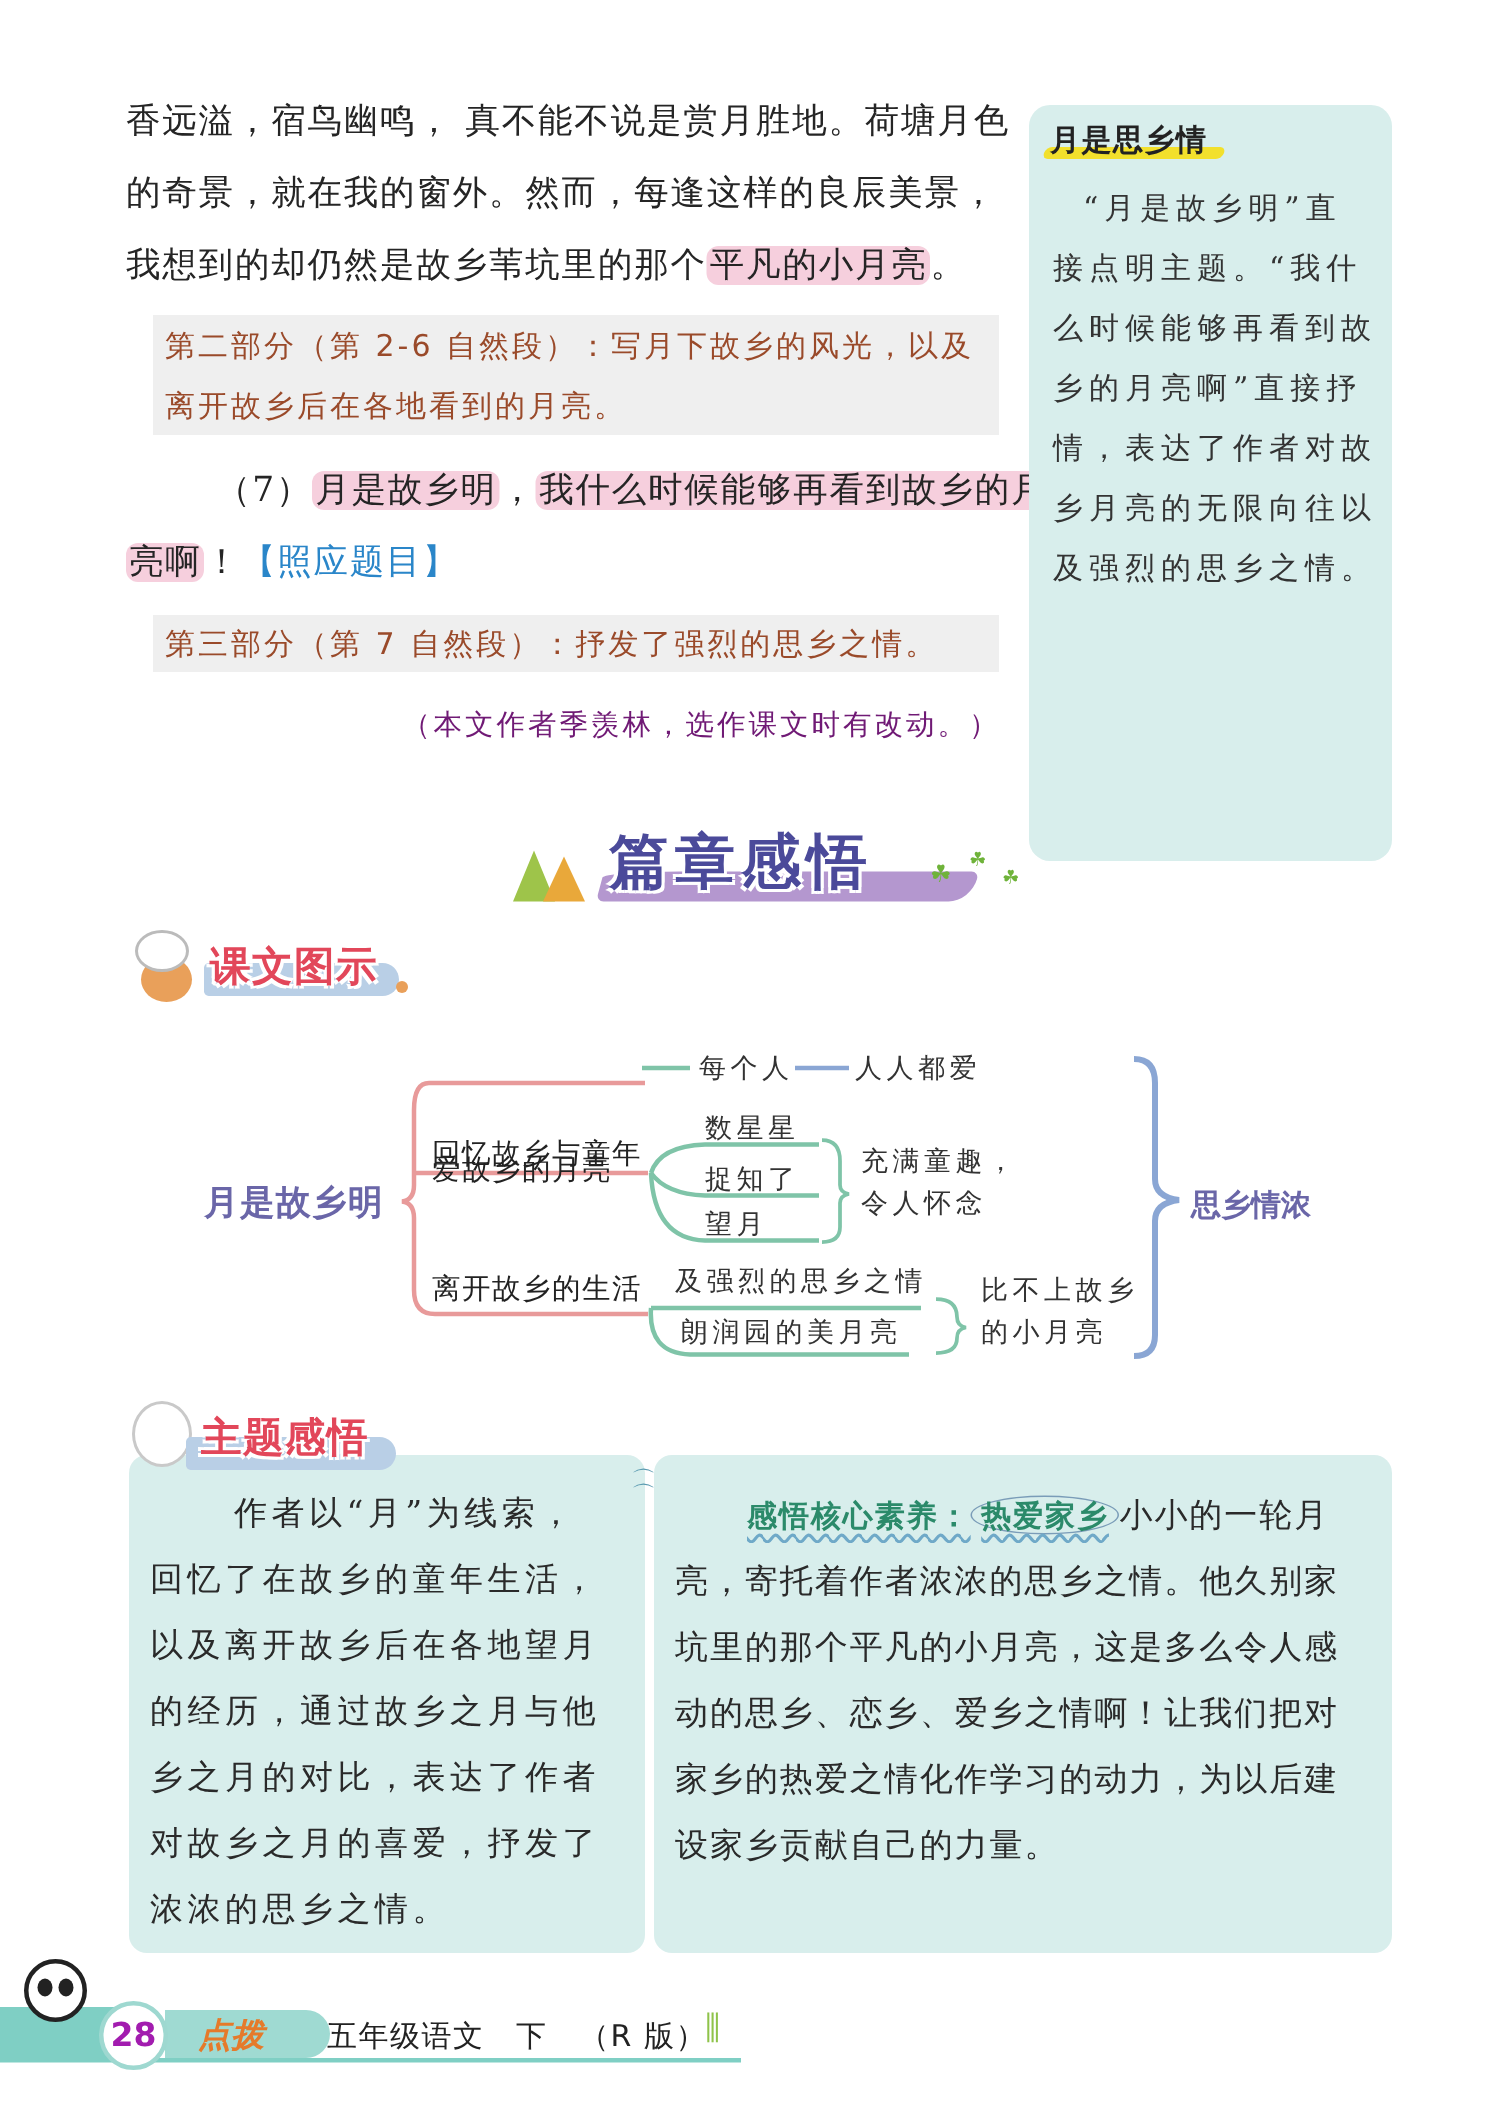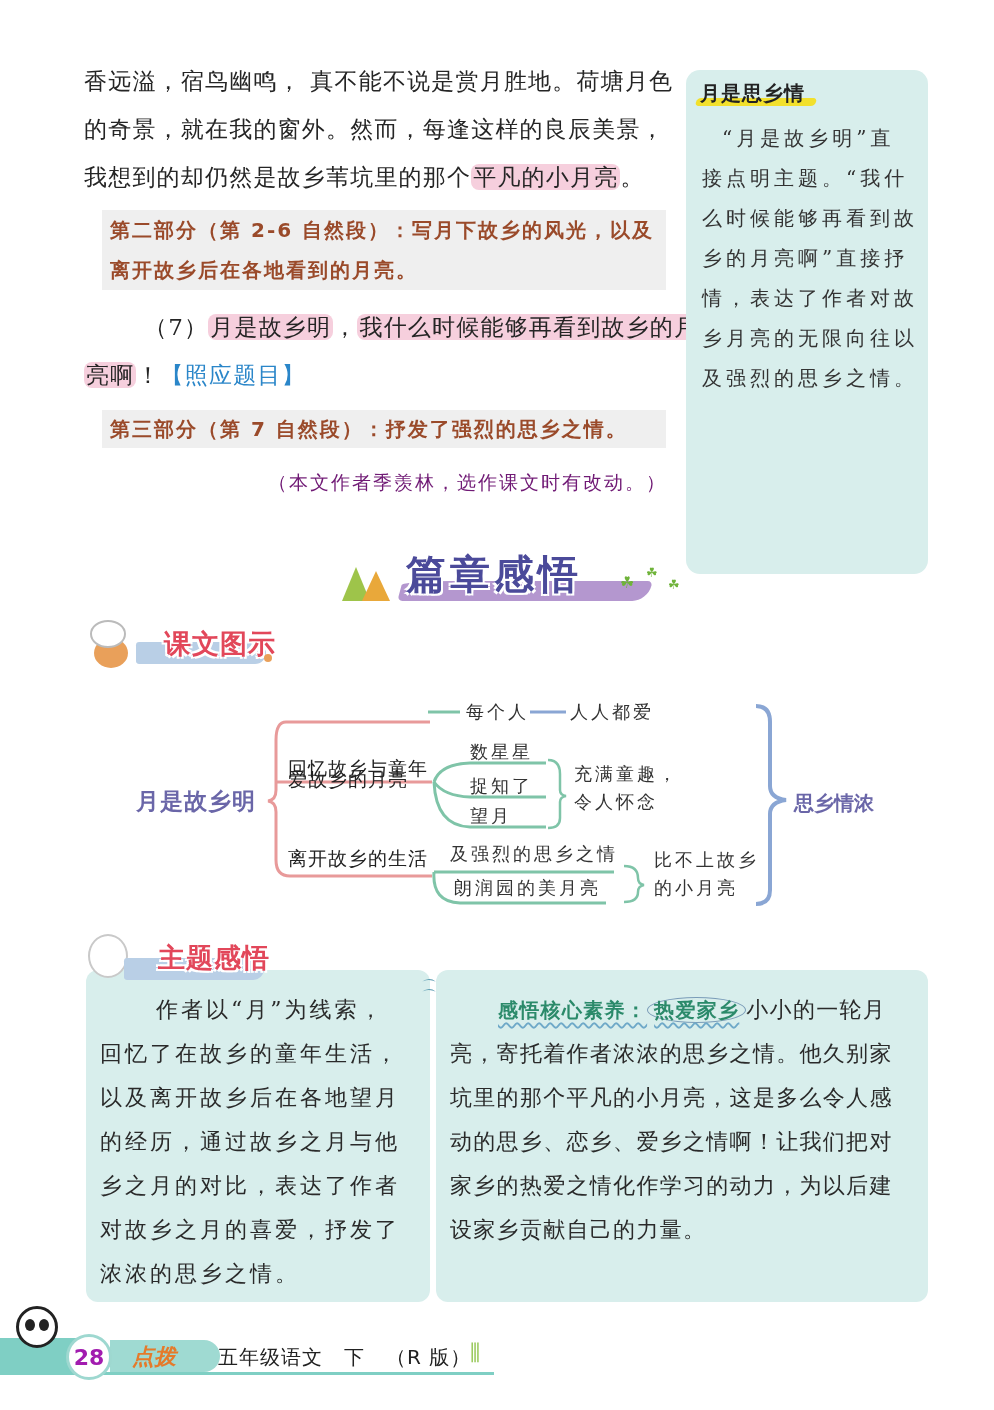--- a/index.html
+++ b/index.html
@@ -4,21 +4,21 @@
   <style>
     * { box-sizing: border-box; margin: 0; padding: 0; }
     html, body { width: 994px; height: 1410px; background: #ffffff; overflow: hidden; }
     body { position: relative; font-family: "DejaVu Serif", "Liberation Serif", serif; color: #222; }
 
     
     .para-line { position: absolute; left: 84px; font-size: 23px; line-height: 30px; letter-spacing: 1.2px; color: #252525; white-space: nowrap; }
     .hl-pink { background: #f6cfdd; border-radius: 8px; padding: 0 2px; }
     .hl-blue-link { color: #2a86c9; font-family: "DejaVu Sans", "Liberation Sans", sans-serif; }
 
-    .part-box { position: absolute; left: 102px; width: 564px; background: #efefef; color: #9a4a2a; font-family: "DejaVu Sans", "Liberation Sans", sans-serif; font-size: 20px; line-height: 40px; padding: 0 8px; letter-spacing: 2px; font-weight: bold; }
+    .part-box { position: absolute; left: 102px; width: 564px; background: #efefef; color: #9a4a2a; font-family: "DejaVu Sans", "Liberation Sans", sans-serif; font-size: 20px; line-height: 40px; padding: 0 8px; letter-spacing: 2px; }
     .part-box .ln { display: block; white-space: nowrap; }
 
     .source-note { position: absolute; left: 268px; top: 470px; font-size: 19px; color: #701a75; letter-spacing: 2px; white-space: nowrap; }
 
     
     .side-note { position: absolute; left: 686px; top: 70px; width: 242px; height: 504px; background: #d8eeec; border-radius: 14px; }
     .side-title { position: absolute; left: 14px; top: 10px; font-family: "DejaVu Sans", "Liberation Sans", sans-serif; font-weight: bold; font-size: 20px; color: #222; letter-spacing: 1px; }
     .side-title-mark { position: absolute; left: 10px; top: 28px; width: 120px; height: 8px; background: #f2e02c; border-radius: 4px; transform: skewX(-20deg); }
     .side-body { position: absolute; left: 16px; top: 48px; width: 220px; font-size: 20px; line-height: 40px; letter-spacing: 4px; color: #333; }
     .side-body .ln { display: block; white-space: nowrap; }
@@ -27,21 +27,21 @@
     .banner { position: absolute; left: 340px; top: 545px; width: 350px; height: 65px; }
     .banner-swoosh { position: absolute; left: 60px; top: 36px; width: 250px; height: 20px; background: #b497cf; border-radius: 40% 10px 30px 10px; transform: skewX(-15deg); }
     .banner-mtn1 { position: absolute; left: 2px; top: 22px; width: 0; height: 0; border-left: 14px solid transparent; border-right: 14px solid transparent; border-bottom: 34px solid #9ec44a; }
     .banner-mtn2 { position: absolute; left: 22px; top: 26px; width: 0; height: 0; border-left: 14px solid transparent; border-right: 14px solid transparent; border-bottom: 30px solid #e9a83a; }
     .banner-text { position: absolute; left: 66px; top: 2px; font-family: "DejaVu Sans", "Liberation Sans", sans-serif; font-weight: bold; font-size: 40px; color: #4b4a9a; letter-spacing: 4px; text-shadow: 2px 2px 0 #fff, -2px -2px 0 #fff, 2px -2px 0 #fff, -2px 2px 0 #fff; }
     .sprout { position: absolute; font-size: 16px; color: #6fb33a; }
 
     
     .subhead { position: absolute; }
     .subhead-bar { position: absolute; height: 22px; background: #b9cfe6; border-radius: 4px 14px 14px 4px; }
-    .subhead-text { position: absolute; font-family: "DejaVu Sans", "Liberation Sans", sans-serif; font-weight: bold; font-size: 27px; color: #e2475a; letter-spacing: 1px; text-shadow: 2px 2px 0 #fff, -2px -2px 0 #fff, 2px -2px 0 #fff, -2px 2px 0 #fff; margin-left: 24px; }
+    .subhead-text { position: absolute; font-family: "DejaVu Sans", "Liberation Sans", sans-serif; font-weight: bold; font-size: 27px; color: #e2475a; letter-spacing: 1px; text-shadow: 2px 2px 0 #fff, -2px -2px 0 #fff, 2px -2px 0 #fff, -2px 2px 0 #fff; }
     .mascot { position: absolute; border-radius: 50%; }
 
     
     .mm-root { position: absolute; left: 136px; top: 786px; font-family: "DejaVu Sans", "Liberation Sans", sans-serif; font-weight: bold; font-size: 23px; color: #6a66a8; letter-spacing: 1px; }
     .mm-l1 { position: absolute; font-family: "DejaVu Sans", "Liberation Sans", sans-serif; font-size: 19px; color: #222; letter-spacing: 1px; white-space: nowrap; }
     .mm-l2 { position: absolute; font-size: 18px; color: #333; letter-spacing: 3px; white-space: nowrap; }
     .mm-out { position: absolute; left: 794px; top: 790px; font-family: "DejaVu Sans", "Liberation Sans", sans-serif; font-weight: bold; font-size: 20px; color: #6a66a8; }
     svg.mm-lines { position: absolute; left: 0; top: 0; width: 994px; height: 1410px; pointer-events: none; }
 
     

